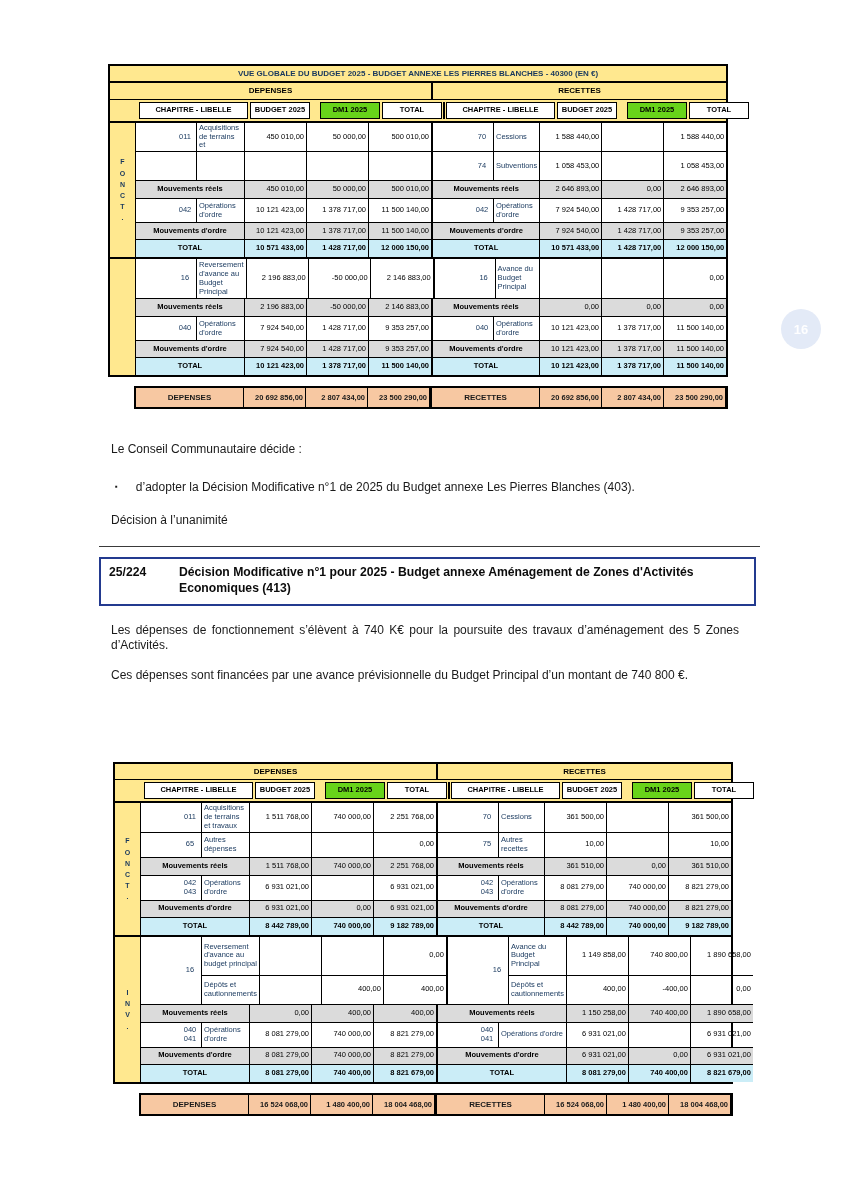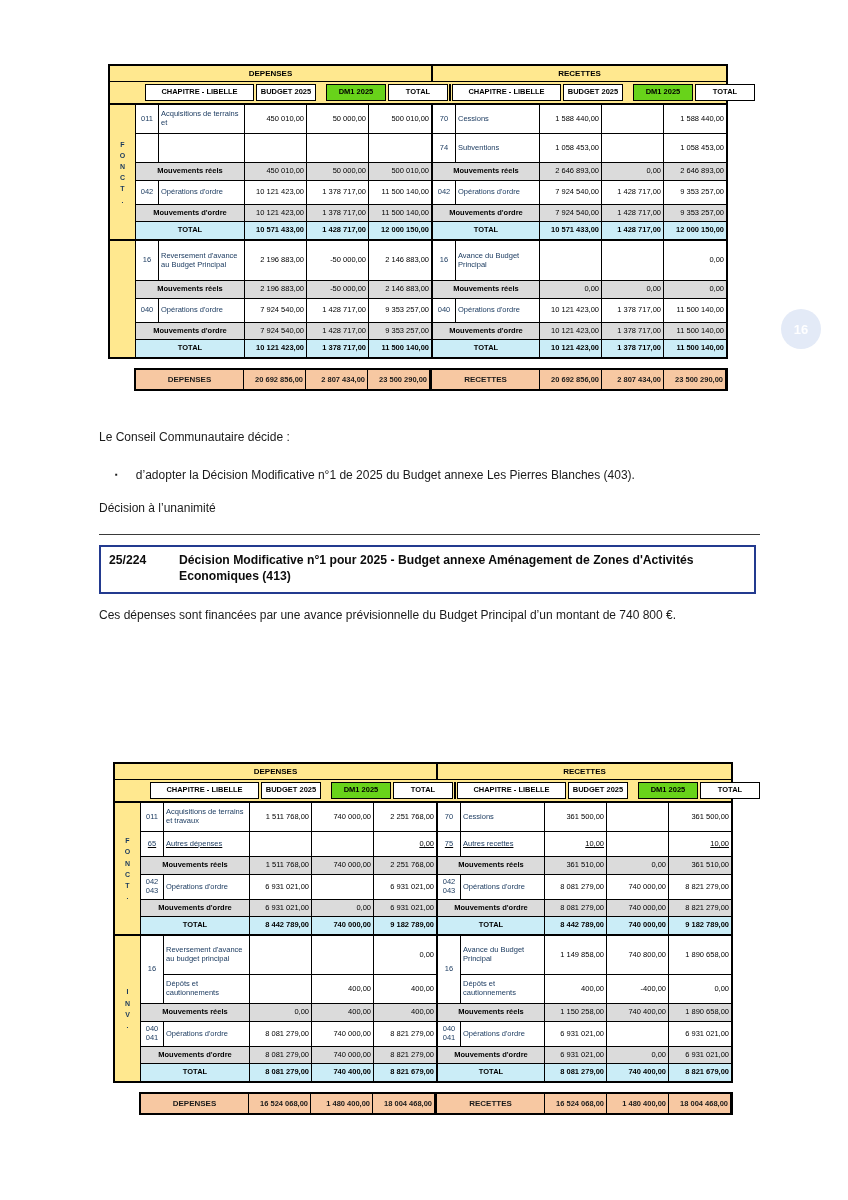--- a/index.html
+++ b/index.html
@@ -11,77 +11,78 @@
   
   .twrap{position:absolute;}
   .t1pos{left:108px;top:64px;}
   .t2pos{left:113px;top:762px;}
   .btable{width:620px;border:2px solid #000;background:#fff;font-size:7.5px;line-height:1.18;color:#000;box-sizing:border-box;}
   .t-title{background:var(--yl);color:var(--navy);font-weight:bold;text-align:center;font-size:8px;padding:3px 0;border-bottom:2px solid #000;}
   .t-dr{display:flex;background:var(--yl);border-bottom:1px solid #000;font-weight:bold;font-size:8px;text-align:center;}
   .t-dr>div{padding:3px 0;box-sizing:border-box;}
   .dr-l{width:323px;border-right:2px solid #000;}
   .dr-r{flex:1;}
-  .t-colhdr{display:flex;align-items:center;background:var(--yl);border-bottom:2px solid #000;padding:2px 10px;}
+  .t-colhdr{display:flex;align-items:center;background:var(--yl);border-bottom:2px solid #000;padding:2px 4px;}
   .hc{border:1.5px solid #000;background:#fff;font-weight:bold;text-align:center;margin:0 1px;padding:3px 0;box-sizing:border-box;}
   .hc.green{background:var(--grn);margin-left:9px;}
   .hc.w-lab{flex:0 0 109px;}
   .hc.w-num{flex:0 0 60px;}
   .hspace{flex:0 0 24px;}
   .hmid{flex:0 0 2px;align-self:stretch;background:#000;}
   .tsec{display:flex;border-bottom:2px solid #000;}
   .btable .tsec:last-child{border-bottom:none;}
   .tband{flex:0 0 26px;background:var(--yl);color:var(--navy);font-weight:bold;text-align:center;white-space:pre-line;
          display:flex;align-items:center;justify-content:center;border-right:1px solid #000;font-size:7px;line-height:1.6;box-sizing:border-box;}
   .rows{flex:1;display:flex;flex-direction:column;}
   .trow{display:flex;border-bottom:1px solid #000;}
   .rows>.trow:last-child{border-bottom:none;}
   .half{display:flex;box-sizing:border-box;}
   .half.l{flex:0 0 297px;border-right:2px solid #000;}
   .half.r{flex:1;}
   .c{box-sizing:border-box;border-right:1px solid #000;display:flex;align-items:center;min-height:100%;}
   .half .c:last-child, .subrow .c:last-child{border-right:none;}
-  .c.code{flex:0 0 23px;justify-content:center;text-align:center;color:var(--navy);white-space:pre-line;}
+  .c.code{flex:0 0 23px;justify-content:center;text-align:center;color:var(--navy);white-space:pre-line;margin-left:38px;}
   .c.lab{flex:1 1 auto;color:var(--navy);padding:1px 2px;}
   .c.num{flex:0 0 62px;justify-content:flex-end;text-align:right;padding:1px 2px 1px 0;}
   .c.mlab{flex:1 1 auto;justify-content:center;font-weight:bold;}
   .trow.band{background:var(--gry);}
   .trow.total{background:var(--blu);font-weight:bold;}
   .subcol{flex:1;display:flex;flex-direction:column;}
   .subrow{display:flex;border-bottom:1px solid #000;flex:1;}
   .subcol>.subrow:last-child{border-bottom:none;}
   .t-footer{display:flex;width:594px;margin:9px 0 0 26px;border:2px solid #000;background:var(--sal);
             font-weight:bold;font-size:7.5px;box-sizing:border-box;}
   .fhalf{display:flex;flex:1;}
   .fhalf.l{border-right:2px solid #000;}
   .t-footer .c{padding:5px 2px;}
   .t-footer .c.mlab{font-size:8px;}
   
   .content{position:absolute;left:99px;top:430px;width:652px;font-size:12px;line-height:1.28;}
-  .content p{margin:0;}
+  .content p{margin:12px;}
   .p-just{text-align:justify;}
   .bullet-row{display:flex;margin:23px 0 0 16px;}
   .sq{font-size:8px;margin:2px 18px 0 0;}
   .adopted{margin-top:17px !important;}
   .sep{border:none;border-top:1.3px solid #3a3a3a;margin:18px 0 0 0;width:661px;}
   .hbox{border:2px solid #233A8F;margin-top:10px;width:657px;box-sizing:border-box;display:flex;
         padding:6px 8px 7px 8px;font-weight:bold;font-size:12.2px;line-height:1.3;color:#0c0c0c;}
   .hbox .ref{flex:0 0 70px;}
   .hbox .htitle{flex:1;}
   .bodyp{margin-top:14px !important;}
   .pfooter{position:absolute;left:99px;top:1212px;font-size:12px;color:#111;}
   .badge{position:absolute;left:781px;top:309px;width:40px;height:40px;border-radius:50%;
          background:#E3EAF7;color:rgba(255,255,255,0.95);display:flex;align-items:center;justify-content:center;
          font-size:13px;font-weight:bold;}
 </style>
 </head>
 <body style="--yl: #FFE88F; --grn: #68D31A; --gry: #DBDBDB; --blu: #CBEDF7; --sal: #F7C8A2; --navy: #17375D;">
 
 <div class="twrap t1pos" id="t1">
     <div class="btable">
+      <div class="t-title">VUE GLOBALE DU BUDGET 2025 - BUDGET ANNEXE LES PIERRES BLANCHES - 40300 (EN €)</div>
       <div class="t-dr">
         <div class="dr-l">DEPENSES</div>
         <div class="dr-r">RECETTES</div>
       </div>
       <div class="t-colhdr">
         <div class="hspace"></div>
         <div class="hc w-lab">CHAPITRE - LIBELLE</div>
         <div class="hc w-num">BUDGET 2025</div>
         <div class="hc w-num green">DM1 2025</div>
         <div class="hc w-num">TOTAL</div>
@@ -292,20 +293,21 @@
   <div class="bullet-row">
     <span class="sq">▪</span>
     <span>d’adopter la Décision Modificative n°1 de 2025 du Budget annexe Les Pierres Blanches (403).</span>
   </div>
   <p class="adopted">Décision à l’unanimité</p>
   <hr class="sep">
   <div class="hbox">
     <span class="ref">25/224</span>
     <span class="htitle">Décision Modificative n°1 pour 2025 - Budget annexe Aménagement de Zones d'Activités Economiques (413)</span>
   </div>
+  <p class="bodyp p-just" style="margin-top:17px !important;">Les dépenses de fonctionnement s’élèvent à 740 K€ pour la poursuite des travaux d’aménagement des 5 Zones d’Activités.</p>
   <p class="bodyp p-just">Ces dépenses sont financées par une avance prévisionnelle du Budget Principal d’un montant de 740 800 €.</p>
 </div>
 
 <div class="twrap t2pos" id="t2">
     <div class="btable">
       <div class="t-dr">
         <div class="dr-l">DEPENSES</div>
         <div class="dr-r">RECETTES</div>
       </div>
       <div class="t-colhdr">
@@ -337,21 +339,21 @@
               <div class="c num">2 251 768,00</div>
             </div>
             <div class="half r">
               <div class="c code">70</div>
               <div class="c lab">Cessions</div>
               <div class="c num">361 500,00</div>
               <div class="c num"></div>
               <div class="c num">361 500,00</div>
             </div>
           </div>
-          <div class="trow item" style="min-height: 24px; text-decoration: underline;">
+          <div class="trow item" style="min-height: 24px;">
             <div class="half l">
               <div class="c code">65</div>
               <div class="c lab">Autres dépenses</div>
               <div class="c num"></div>
               <div class="c num"></div>
               <div class="c num">0,00</div>
             </div>
             <div class="half r">
               <div class="c code">75</div>
               <div class="c lab">Autres recettes</div>

